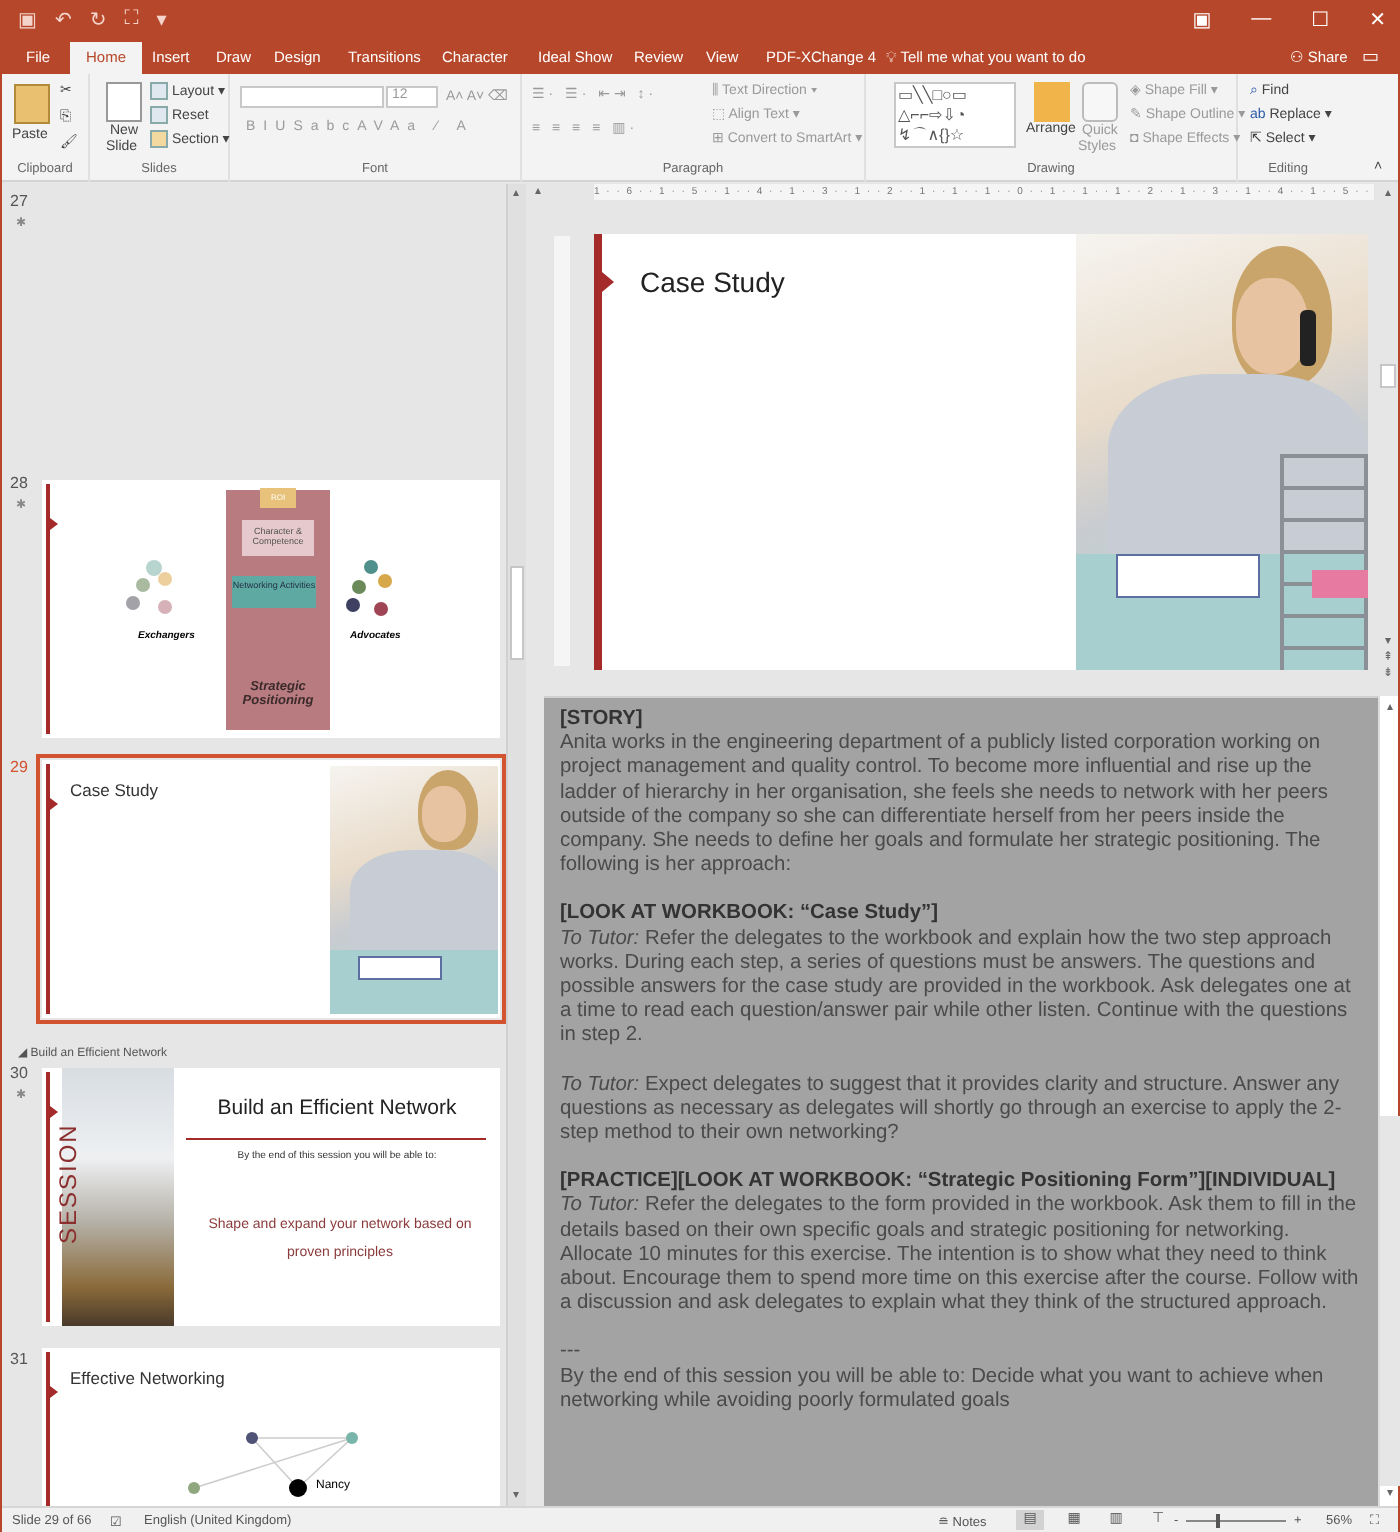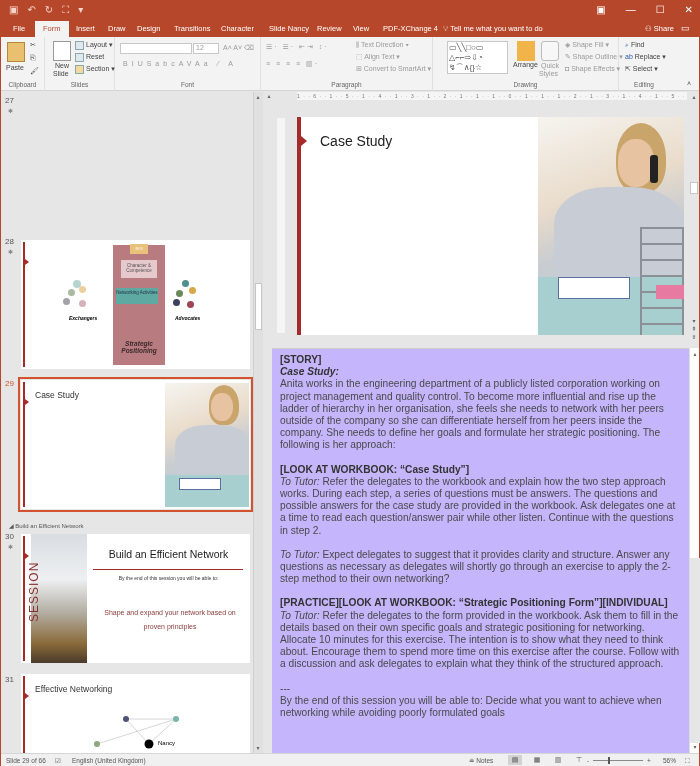--- a/index.html
+++ b/index.html
@@ -56,21 +56,21 @@
   .photo { position: absolute; background: linear-gradient(160deg, #f6f4f0 0%, #e9dccb 35%, #c9ccd0 55%, #b6d4d6 80%, #9fc4c5 100%); overflow: hidden; }
   .photo .hair { position: absolute; border-radius: 50% 50% 40% 40%; background: #c9a56b; }
   .photo .face { position: absolute; border-radius: 45%; background: #e8c3a2; }
   .photo .shirt { position: absolute; border-radius: 40% 40% 0 0; background: #c8cdd5; }
   .photo .desk { position: absolute; left: 0; right: 0; bottom: 0; background: #a8cfd0; }
   .photo .paper { position: absolute; background: #fff; border: 1px solid #5d6ea0; }
   .mscroll { position: absolute; left: 688px; top: 91px; width: 10px; height: 250px; background: #e6e6e6; }
   .mscroll .thumb { position: absolute; left: 1px; top: 90px; width: 8px; height: 12px; background: #fff; border: 1px solid #c6c6c6; }
 
   
-  .notes { position: absolute; left: 271px; top: 347px; width: 417px; height: 405px; background: #c4b5fd; border-top: 1px solid #cfcfcf; overflow: hidden; padding: 5px 8px; font-family: "Liberation Sans", sans-serif; font-size: 10.2px; line-height: 12.2px; color: #4a4a4a; }
+  .notes { position: absolute; left: 271px; top: 347px; width: 417px; height: 405px; background: #a3a3a3; border-top: 1px solid #cfcfcf; overflow: hidden; padding: 5px 8px; font-family: "Liberation Sans", sans-serif; font-size: 10.2px; line-height: 12.2px; color: #4a4a4a; }
   .notes p { margin: 0; }
   .notes .b { font-weight: bold; color: #333; }
   .notes .bi { font-weight: bold; font-style: italic; color: #333; }
   .notes i { font-style: italic; }
   .notes .gap { height: 12px; }
   .nscroll { position: absolute; left: 688px; top: 347px; width: 10px; height: 405px; background: #fff; border-left: 1px solid #ddd; }
   .nscroll .track { position: absolute; left: 0; top: 210px; width: 10px; height: 185px; background: #e6e6e6; }
 
   
   .status { position: absolute; left: 0; top: 752px; width: 698px; height: 13px; background: #f0f0f0; border-top: 1px solid #d6d6d6; font-size: 6.5px; color: #555; }
@@ -96,27 +96,27 @@
     <div class="ctrls">
       <span>▣</span>
       <span>—</span>
       <span>☐</span>
       <span>✕</span>
     </div>
   </div>
 
   <div class="tabs">
     <span class="tab" style="left:12px">File</span>
-    <span class="tab active" style="left:34px">Form</span>
+    <span class="tab active" style="left:34px">Home</span>
     <span class="tab" style="left:75px">Insert</span>
     <span class="tab" style="left:107px">Draw</span>
     <span class="tab" style="left:136px">Design</span>
     <span class="tab" style="left:173px">Transitions</span>
     <span class="tab" style="left:220px">Character</span>
-    <span class="tab" style="left:268px">Slide Nancy</span>
+    <span class="tab" style="left:268px">Ideal Show</span>
     <span class="tab" style="left:316px">Review</span>
     <span class="tab" style="left:352px">View</span>
     <span class="tab" style="left:382px">PDF-XChange 4</span>
     <span class="tell"><span>💡︎ </span><span>Tell me what you want to do</span></span>
     <span class="share"><span>⚇ </span><span>Share</span></span>
     <span class="comment">▭</span>
   </div>
 
   <div class="ribbon">
     <div class="grp" style="left:0;width:44px">
@@ -277,21 +277,20 @@
   <div class="mscroll">
     <div class="sbtn" style="top:1px;left:1px">▴</div>
     <div class="thumb"></div>
     <div class="sbtn" style="top:225px;left:1px">▾</div>
     <div class="sbtn" style="top:233px;left:1px">⇞</div>
     <div class="sbtn" style="top:241px;left:1px">⇟</div>
   </div>
 
   <div class="notes">
     <p class="b">[STORY]</p>
-    <p class="bi">Case Study:</p>
     <p>Anita works in the engineering department of a publicly listed corporation working on project management and quality control. To become more influential and rise up the ladder of hierarchy in her organisation, she feels she needs to network with her peers outside of the company so she can differentiate herself from her peers inside the company. She needs to define her goals and formulate her strategic positioning. The following is her approach:</p>
     <div class="gap"></div>
     <p class="b">[LOOK AT WORKBOOK: “Case Study”]</p>
     <p><i>To Tutor:</i><span> Refer the delegates to the workbook and explain how the two step approach works. During each step, a series of questions must be answers. The questions and possible answers for the case study are provided in the workbook. Ask delegates one at a time to read each question/answer pair while other listen. Continue with the questions in step 2.</span></p>
     <div class="gap"></div>
     <p><i>To Tutor:</i><span> Expect delegates to suggest that it provides clarity and structure. Answer any questions as necessary as delegates will shortly go through an exercise to apply the 2-step method to their own networking?</span></p>
     <div class="gap"></div>
     <p class="b">[PRACTICE][LOOK AT WORKBOOK: “Strategic Positioning Form”][INDIVIDUAL]</p>
     <p><i>To Tutor:</i><span> Refer the delegates to the form provided in the workbook. Ask them to fill in the details based on their own specific goals and strategic positioning for networking. Allocate 10 minutes for this exercise. The intention is to show what they need to think about. Encourage them to spend more time on this exercise after the course. Follow with a discussion and ask delegates to explain what they think of the structured approach.</span></p>
     <div class="gap"></div>

